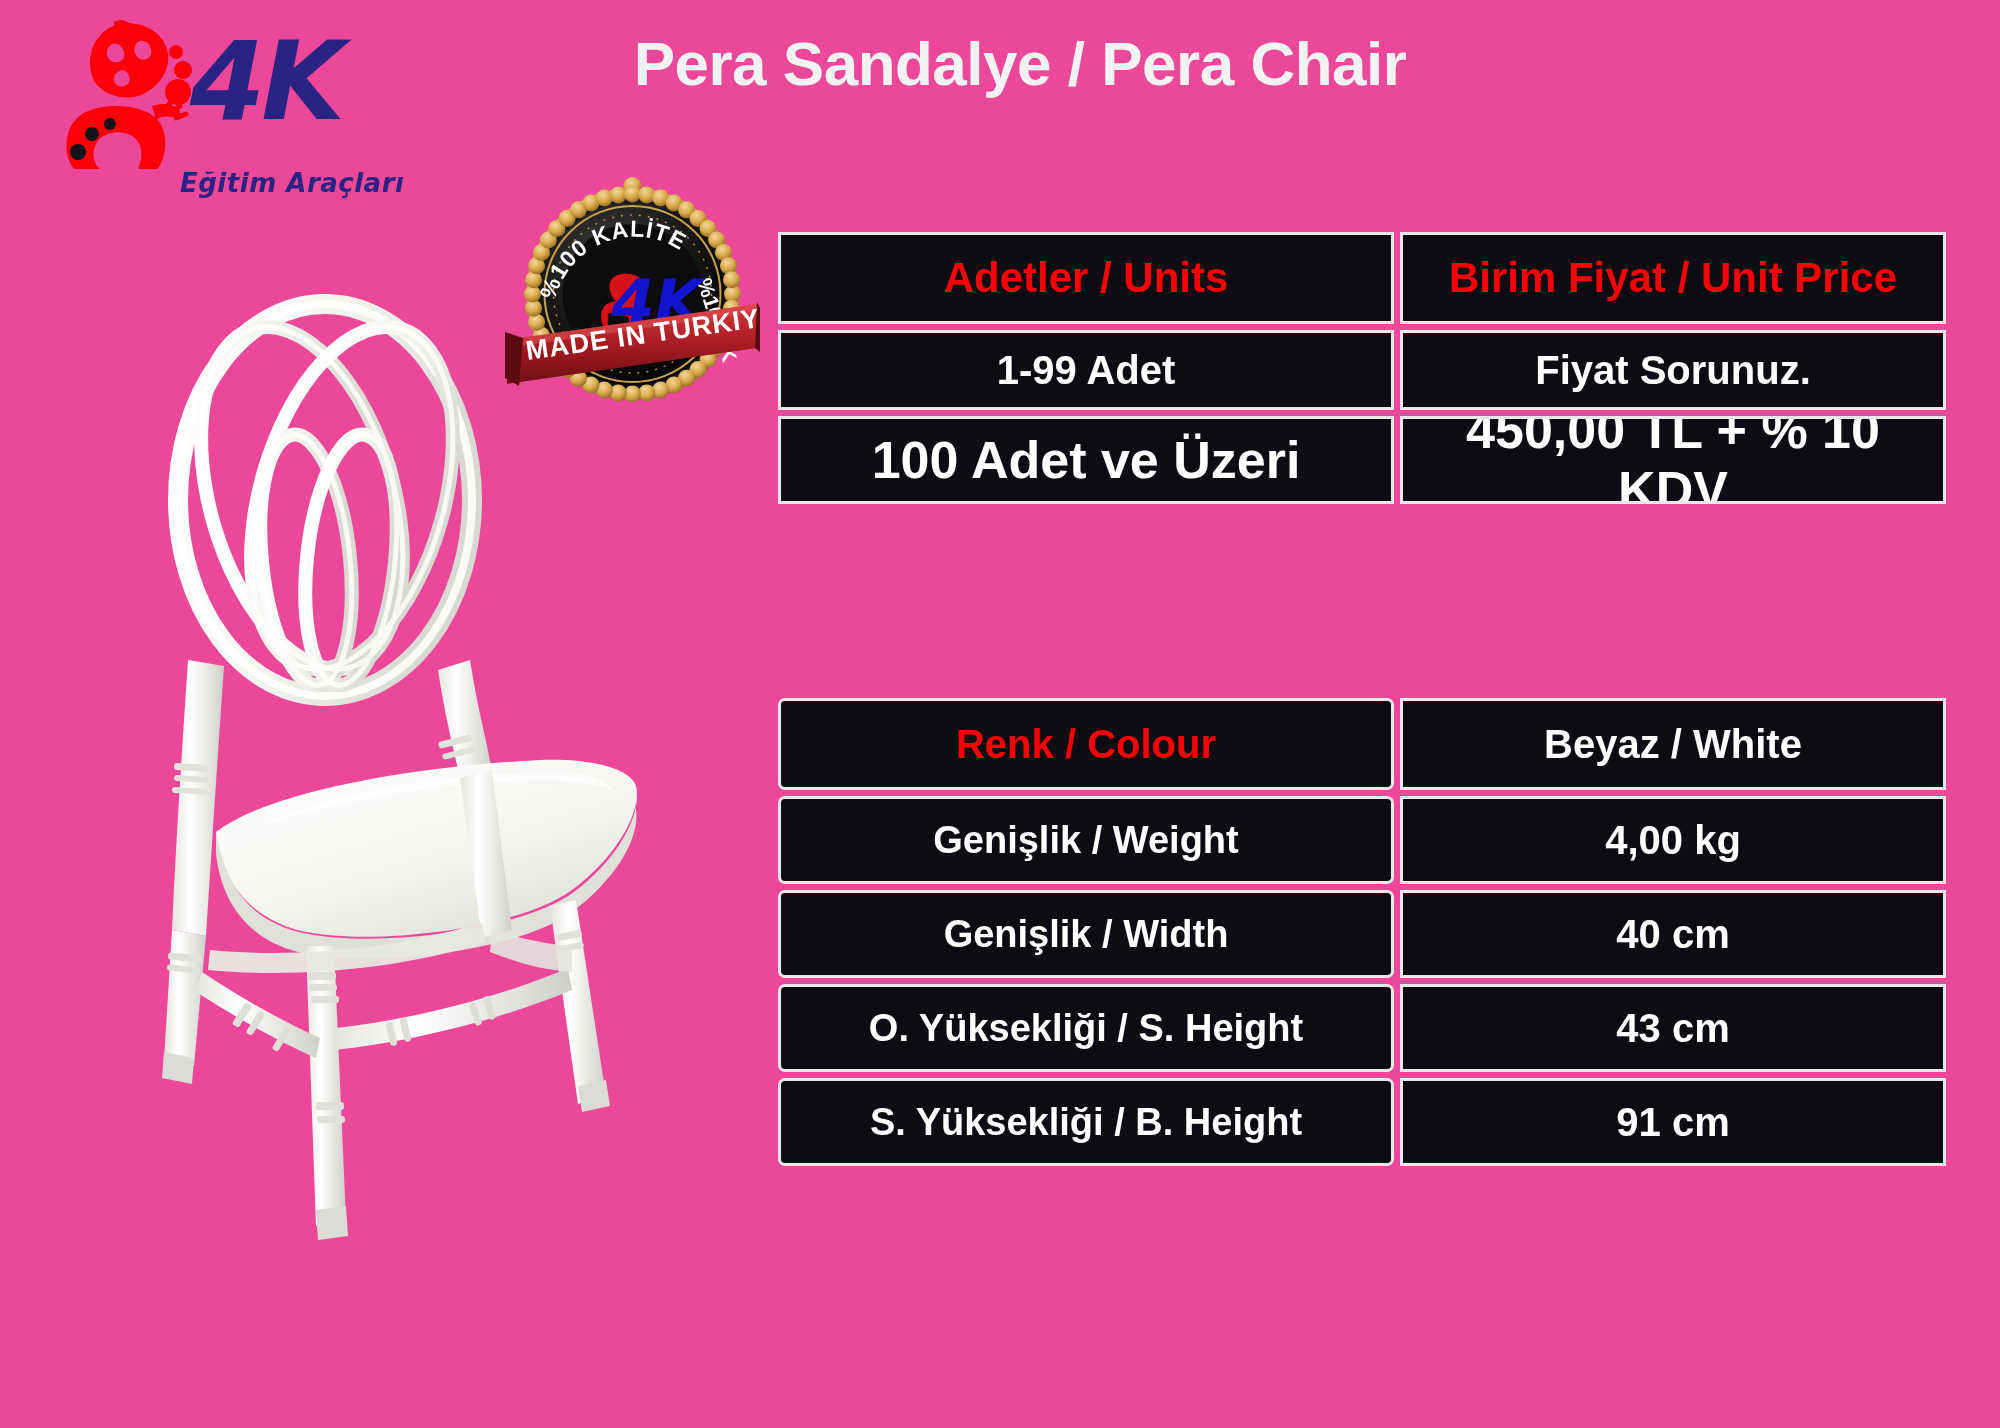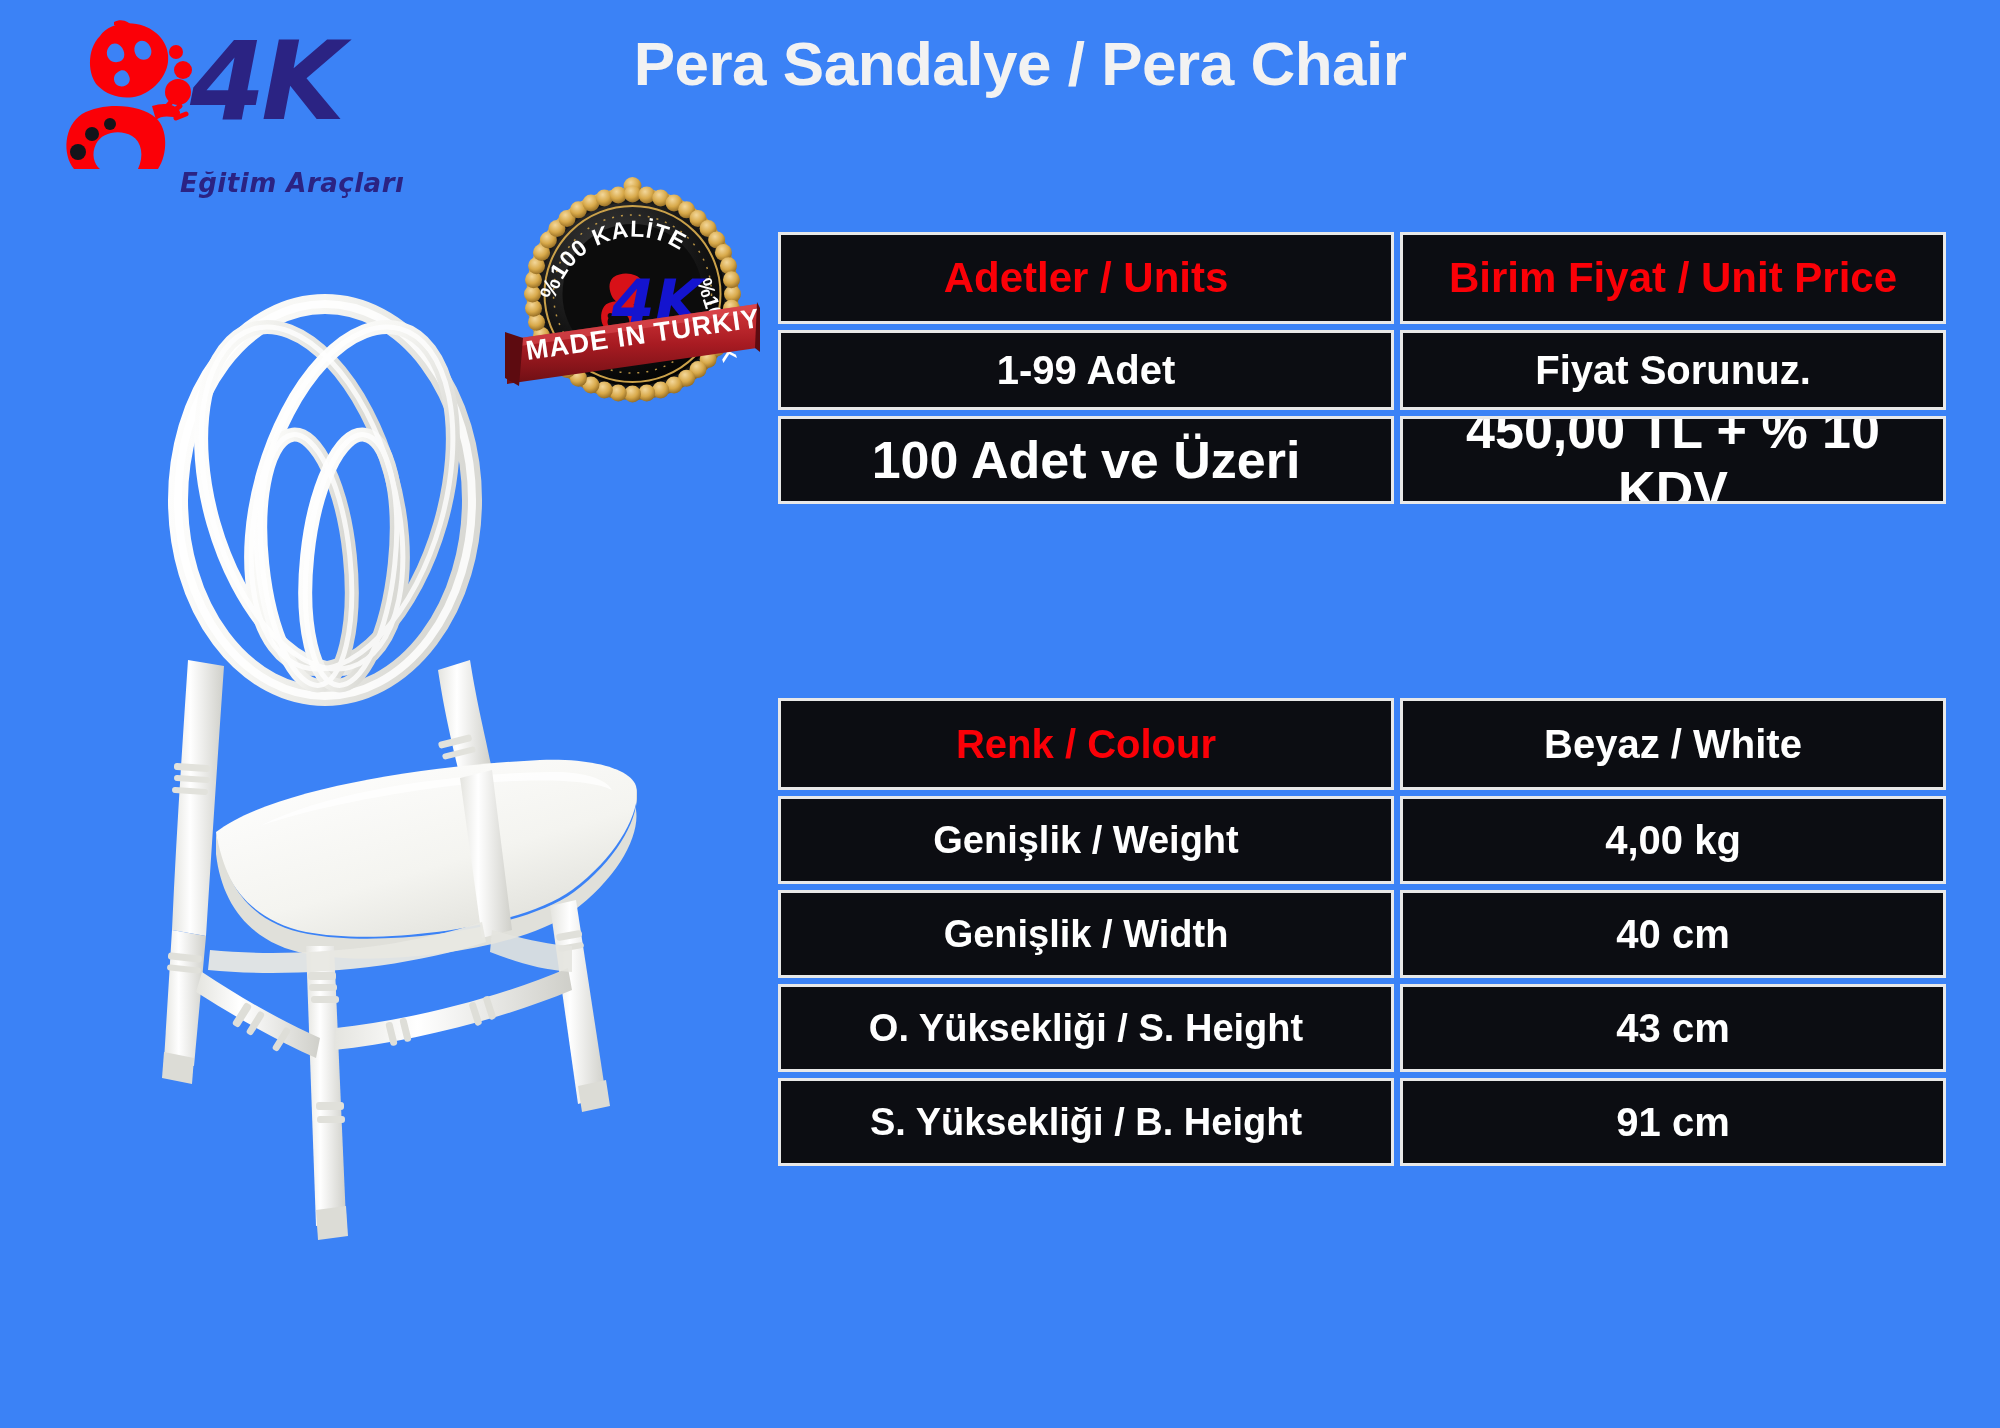--- a/index.html
+++ b/index.html
@@ -10,21 +10,21 @@
     height: 1428px;
     background: #13141a;
     font-family: "Liberation Sans", sans-serif;
     overflow: hidden;
   }
 
   #page {
     position: relative;
     width: 2000px;
     height: 1428px;
-    background: #3b82f6;
+    background: #ec4899;
   }
 
   
   #brand-logo {
     position: absolute;
     left: 52px;
     top: 14px;
     width: 300px;
     height: 160px;
   }
@@ -127,21 +127,21 @@
   .spec-cell.head { color: #fb0007; }
 
   
   #pricing-table .spec-row:nth-child(1) .spec-cell { height: 92px; font-size: 42px; }
   #pricing-table .spec-row:nth-child(2) .spec-cell { height: 80px; font-size: 40px; }
   #pricing-table .spec-row:nth-child(3) .spec-cell { height: 88px; font-size: 52px; }
 
   #specs-table .spec-row .spec-cell { height: 88px; font-size: 38px; }
   #specs-table .spec-row:nth-child(1) .spec-cell { height: 92px; font-size: 40px; }
 
-  #specs-table .spec-cell.label-col { font-size: 38px; }
+  #specs-table .spec-cell.label-col { font-size: 38px; border-radius: 7px; }
   #specs-table .spec-cell.value-col { font-size: 40px; }
 </style>
 </head>
 <body>
 
 <div id="page">
 
   <div id="brand-logo">
     <div class="logo-mark">
       <svg viewBox="0 0 150 160" width="150" height="160" aria-hidden="true">

